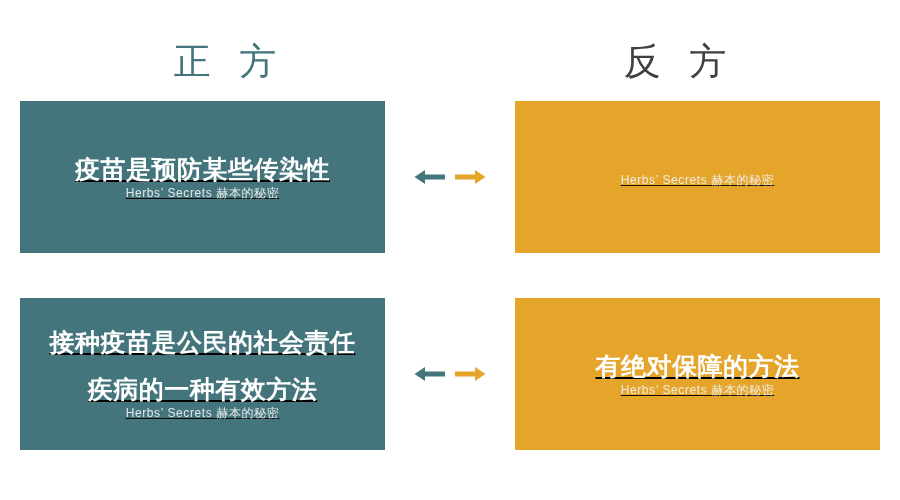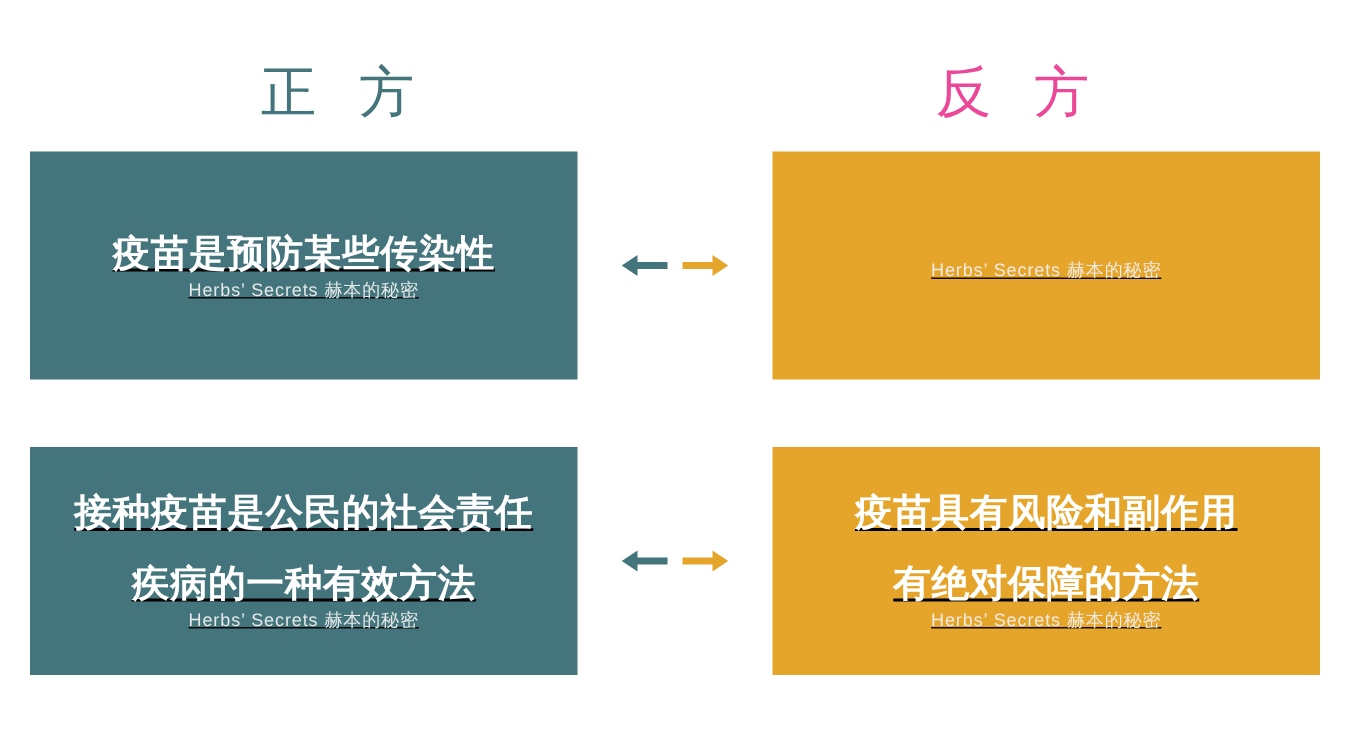--- a/index.html
+++ b/index.html
@@ -32,21 +32,21 @@
     justify-content: center;
   }
   .heading-text {
     font-size: 37px;
     font-weight: normal;
     letter-spacing: 9px;
     text-indent: 9px;
     line-height: 1;
   }
   .heading-pro  { color: #44757c; }
-  .heading-con  { color: #ec4899; }
+  .heading-con  { color: #404040; }
 
   
   .grid {
     position: absolute;
     top: 101px;
     left: 20px;
     width: 860px;
     text-decoration: underline;
   }
   .row {
@@ -158,20 +158,19 @@
         </svg>
       </span>
       <span>
         <svg class="arrow-svg" width="35" height="20" viewBox="0 0 35 20" aria-hidden="true">
           <path d="M21 3 L31.5 10 L21 17 L21 12.4 L1 12.4 L1 7.6 L21 7.6 Z" fill="#e5a42a"></path>
         </svg>
       </span>
     </div>
 
     <div class="card card-orange">
-      <div class="card-line">疫苗具有风险和副作用</div>
       <div class="card-line">有绝对保障的方法</div>
       <div class="card-caption">Herbs’ Secrets 赫本的秘密</div>
     </div>
 
   </div>
 
 </div>
 
 </body></html>

